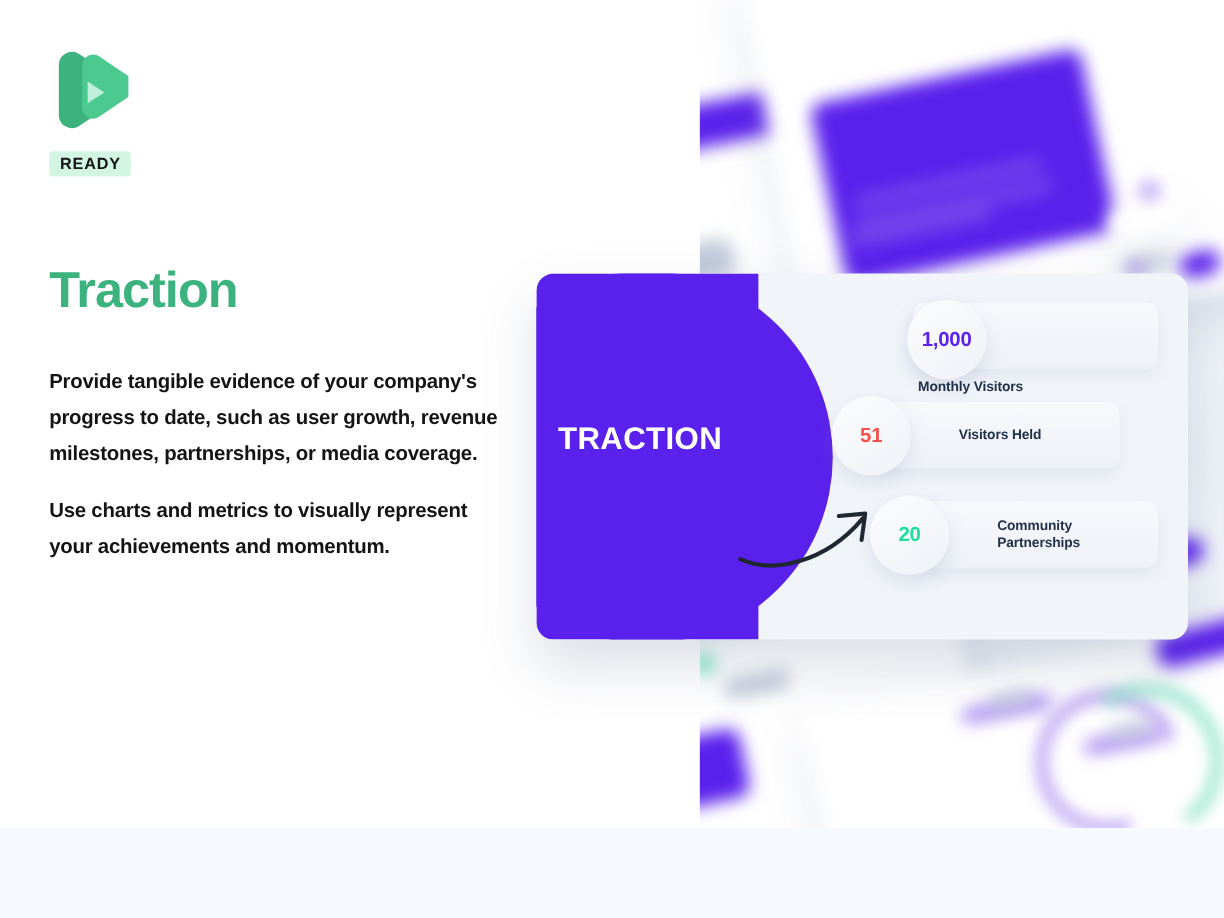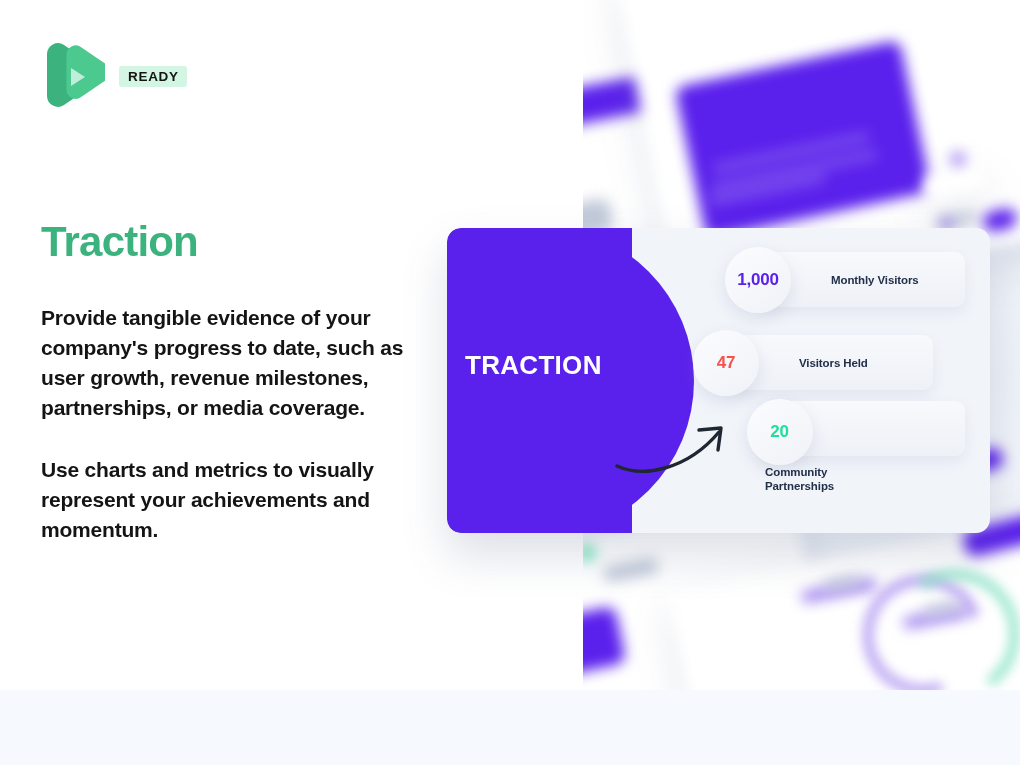--- a/index.html
+++ b/index.html
@@ -107,20 +107,21 @@
     background: #ffffff;
     z-index: 3;
   }
 
   
   .brand {
     position: absolute;
     left: 41px; top: 40px;
     display: flex; align-items: center; gap: 14px;
     z-index: 6;
+    flex-direction: column;
   }
   .logo-mark { width: 64px; height: 72px; display:block; }
   .brand-text { display: flex; flex-direction: column; gap: 2px; }
   .ready-badge {
     align-self: flex-start;
     background: #d2f6e3;
     color: #141414;
     font-size: 13.5px;
     font-weight: 700;
     letter-spacing: .7px;
@@ -144,27 +145,27 @@
     letter-spacing: -0.8px;
     z-index: 6;
   }
   .body-copy {
     position: absolute;
     left: 41px; top: 303px;
     width: 385px;
     z-index: 6;
   }
   .body-copy p {
-    font-size: 21px;
+    font-size: 17px;
     line-height: 30px;
     color: #141414;
     font-weight: 600;
     letter-spacing: -0.2px;
   }
-  .body-copy p + p { margin-top: 32px; }
+  .body-copy p + p { margin-top: 18px; }
 
   
   .slide-card {
     position: absolute;
     left: 447px; top: 228px;
     width: 543px; height: 305px;
     background: #f1f4f9;
     border-radius: 14px;
     box-shadow: 0 22px 46px rgba(80,95,130,.20);
     overflow: hidden;
@@ -263,23 +264,23 @@
     margin-left: 12px;
     font-size: 11.5px;
     line-height: 14px;
     font-weight: 700;
     color: #22304a;
     letter-spacing: -0.1px;
     white-space: pre-line;
     padding-left: 28px;
   }
 
-  .metric.m1 { left: 20px;  top: 0px;   }
+  .metric.m1 { left: 20px;  top: 0px; flex-direction: column;   }
   .metric.m2 { left: -12px; top: 83px;  }
-  .metric.m3 { left: 20px;  top: 149px; flex-direction: column; }
+  .metric.m3 { left: 20px;  top: 166px; }
 </style>
 </head>
 <body>
 
 <div id="stage">
 
   <div class="deck-photo">
     <div class="slab sheet p-sheet1"></div>
     <div class="slab sheet p-sheet2"></div>
     <div class="slab sheet p-sheet5"></div>
@@ -354,21 +355,21 @@
         <div class="pill"></div>
         <div class="bubble">
           <span class="value" style="color: rgb(91, 33, 236);">1,000</span>
         </div>
         <span class="label">Monthly Visitors</span>
       </div>
 
       <div class="metric m2">
         <div class="pill"></div>
         <div class="bubble">
-          <span class="value" style="color: rgb(248, 81, 75);">47</span>
+          <span class="value" style="color: rgb(248, 81, 75);">51</span>
         </div>
         <span class="label">Visitors Held</span>
       </div>
 
       <div class="metric m3">
         <div class="pill"></div>
         <div class="bubble">
           <span class="value" style="color: rgb(31, 224, 154);">20</span>
         </div>
         <span class="label">Community

